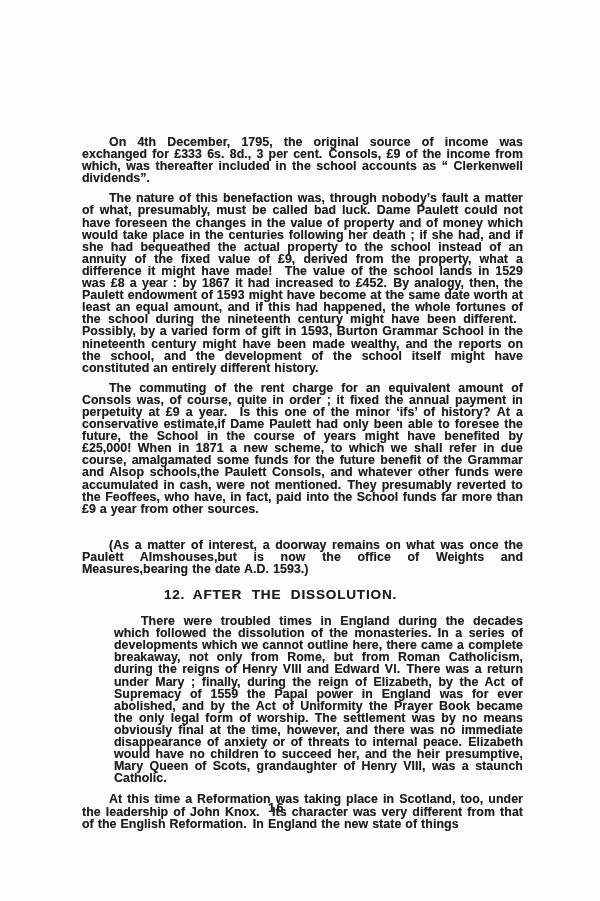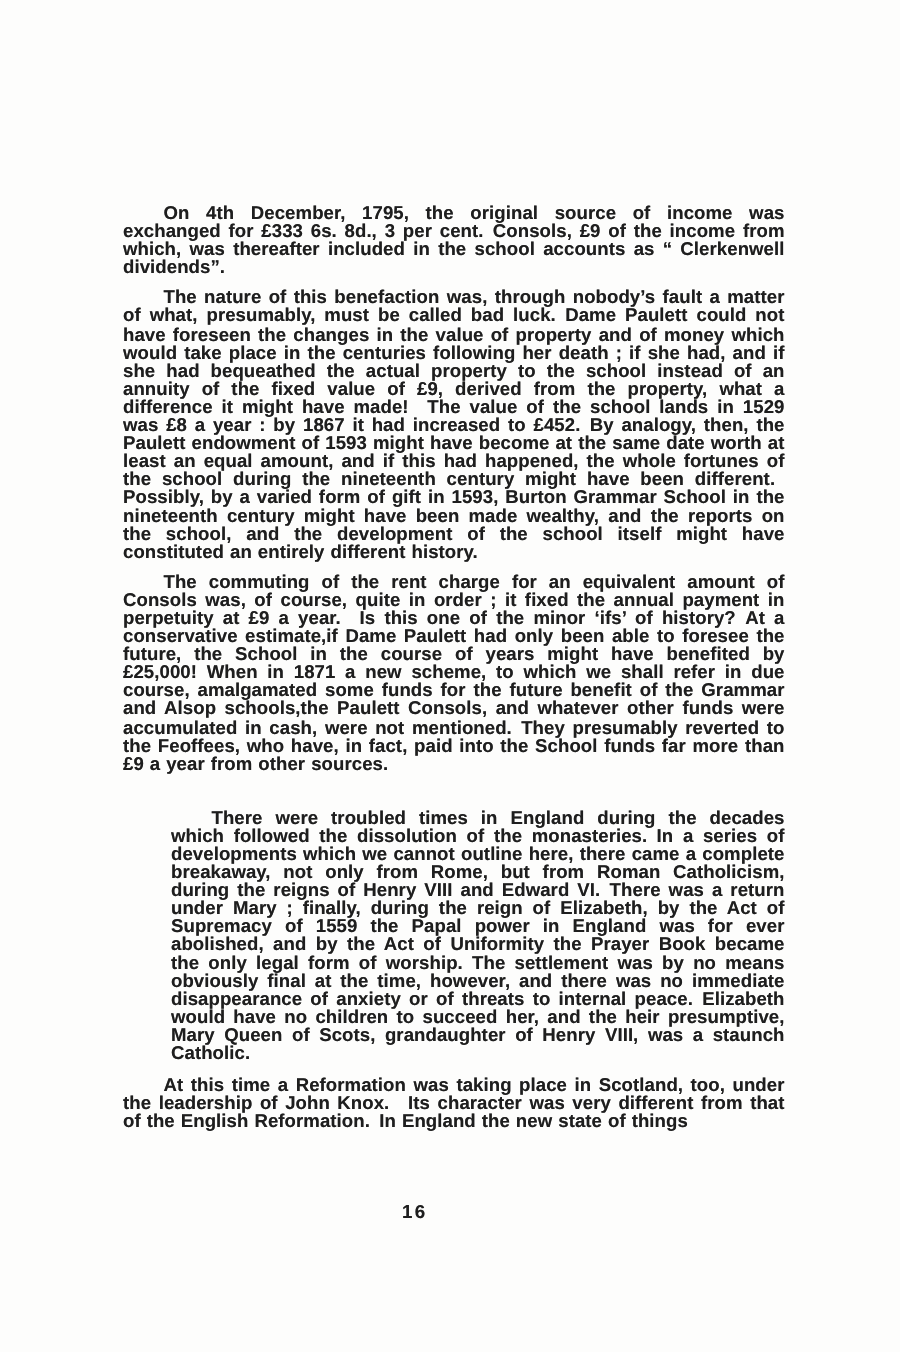--- a/index.html
+++ b/index.html
@@ -60,17 +60,19 @@
   }
 </style>
 </head>
 <body>
 
 <div class="scan-page">
   <div class="text-block">
     <p class="para p1">On 4th December, 1795, the original source of income was exchanged for £333 6s. 8d., 3 per cent. Consols, £9 of the income from which, was thereafter included in the school accounts as “ Clerkenwell dividends”.</p>
     <p class="para p2">The nature of this benefaction was, through nobody’s fault a matter of what, presumably, must be called bad luck. Dame Paulett could not have foreseen the changes in the value of property and of money which would take place in the centuries following her death ; if she had, and if she had bequeathed the actual property to the school instead of an annuity of the fixed value of £9, derived from the property, what a difference it might have made! The value of the school lands in 1529 was £8 a year : by 1867 it had increased to £452. By analogy, then, the Paulett endowment of 1593 might have become at the same date worth at least an equal amount, and if this had happened, the whole fortunes of the school during the nineteenth century might have been different. Possibly, by a varied form of gift in 1593, Burton Grammar School in the nineteenth century might have been made wealthy, and the reports on the school, and the development of the school itself might have constituted an entirely different history.</p>
     <p class="para p3">The commuting of the rent charge for an equivalent amount of Consols was, of course, quite in order ; it fixed the annual payment in perpetuity at £9 a year.  Is this one of the minor ‘ifs’ of history? At a conservative estimate,if Dame Paulett had only been able to foresee the future, the School in the course of years might have benefited by £25,000! When in 1871 a new scheme, to which we shall refer in due course, amalgamated some funds for the future benefit of the Grammar and Alsop schools,the Paulett Consols, and whatever other funds were accumulated in cash, were not mentioned. They presumably reverted to the Feoffees, who have, in fact, paid into the School funds far more than £9 a year from other sources.</p>
+    <p class="para p4">(As a matter of interest, a doorway remains on what was once the Paulett Almshouses,but is now the office of Weights and Measures,bearing the date A.D. 1593.)</p>
+    <h2 class="section-heading">12. AFTER THE DISSOLUTION.</h2>
     <p class="para p5">There were troubled times in England during the decades which followed the dissolution of the monasteries. In a series of developments which we cannot outline here, there came a complete breakaway, not only from Rome, but from Roman Catholicism, during the reigns of Henry VIII and Edward VI. There was a return under Mary ; finally, during the reign of Elizabeth, by the Act of Supremacy of 1559 the Papal power in England was for ever abolished, and by the Act of Uniformity the Prayer Book became the only legal form of worship. The settlement was by no means obviously final at the time, however, and there was no immediate disappearance of anxiety or of threats to internal peace. Elizabeth would have no children to succeed her, and the heir presumptive, Mary Queen of Scots, grandaughter of Henry VIII, was a staunch Catholic.</p>
     <p class="para p6">At this time a Reformation was taking place in Scotland, too, under the leadership of John Knox.  Its character was very different from that of the English Reformation. In England the new state of things</p>
   </div>
   <div class="page-number">16</div>
 </div>
 
 </body></html>

